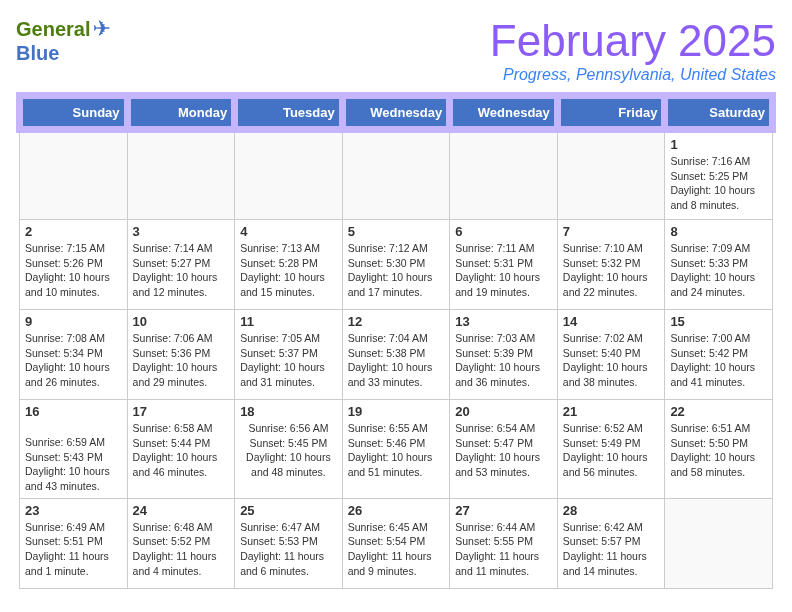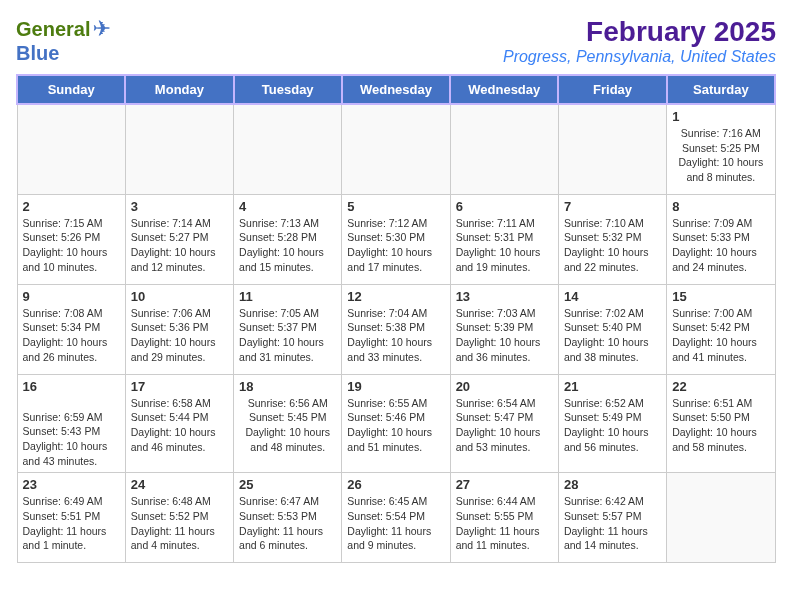--- a/index.html
+++ b/index.html
@@ -18,42 +18,42 @@
     }
     .logo {
       display: flex;
       flex-direction: column;
       align-items: flex-start;
     }
     .title-area {
       text-align: right;
     }
     .month-title {
-      font-size: 28px;
-      font-weight: bold;
-      color: #4c1d95;
+      font-size: 44px;
+      font-weight: normal;
+      color: #8b5cf6;
     }
     .location-title {
       font-size: 16px;
       color: #3b82f6;
       font-style: italic;
     }
     .calendar-table {
       width: 100%;
       border-collapse: collapse;
       table-layout: fixed;
     }
     .calendar-table th {
       background: #4472c4;
       color: #fff;
       padding: 6px 4px;
       font-size: 13px;
       font-weight: bold;
-      text-align: center;
-      border: 2px solid #c4b5fd;
+      text-align: right;
+      border: 7px solid #c4b5fd;
     }
     .calendar-table td {
       border: 1px solid #ccc;
       vertical-align: top;
       padding: 4px 5px;
       height: 90px;
       font-size: 11px;
       color: #333;
       background: #fff;
     }
@@ -126,21 +126,21 @@
     <tbody id="calendar-body">
     <tr>
           <td class="empty"></td>
           <td class="empty"></td>
           <td class="empty"></td>
           <td class="empty"></td>
           <td class="empty"></td>
           <td class="empty"></td>
           <td>
             <span class="day-number">1</span>
-            <div class="day-info" style="white-space: pre-line; text-align: center;">Sunrise: 7:16 AM
+            <div class="day-info" style="white-space: pre-line;">Sunrise: 7:16 AM
 Sunset: 5:25 PM
 Daylight: 10 hours
 and 8 minutes.</div>
           </td>
         </tr>
         <tr>
           <td>
             <span class="day-number">2</span>
             <div class="day-info" style="white-space: pre-line;">Sunrise: 7:15 AM
 Sunset: 5:26 PM

